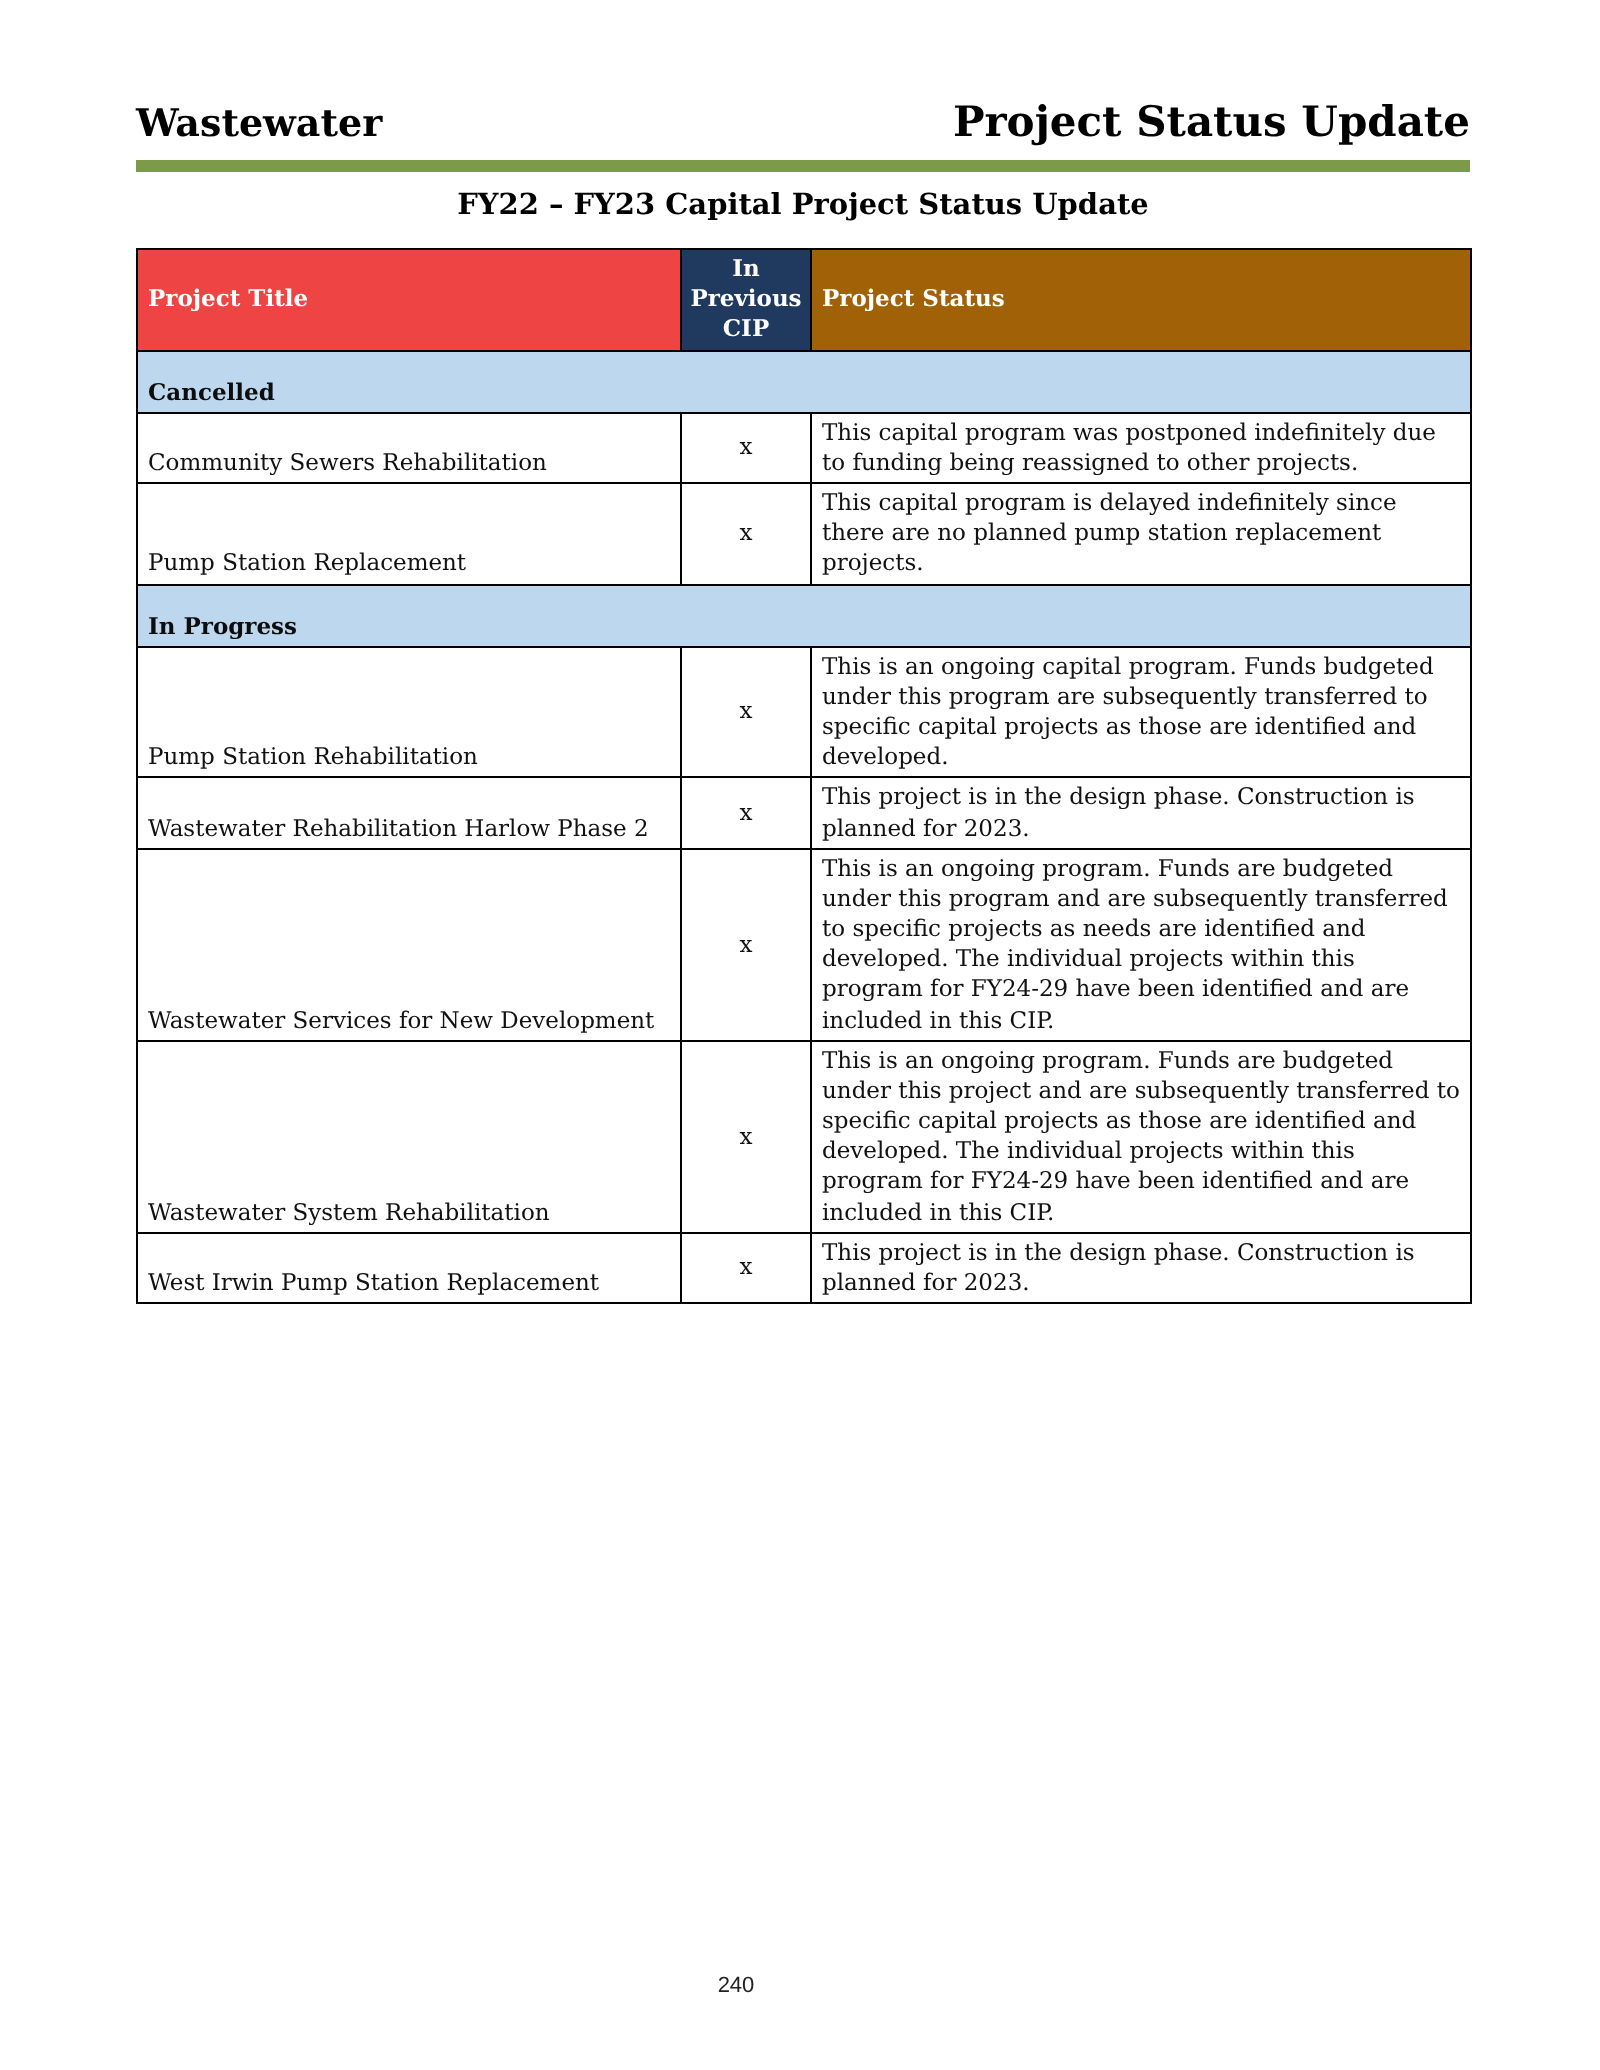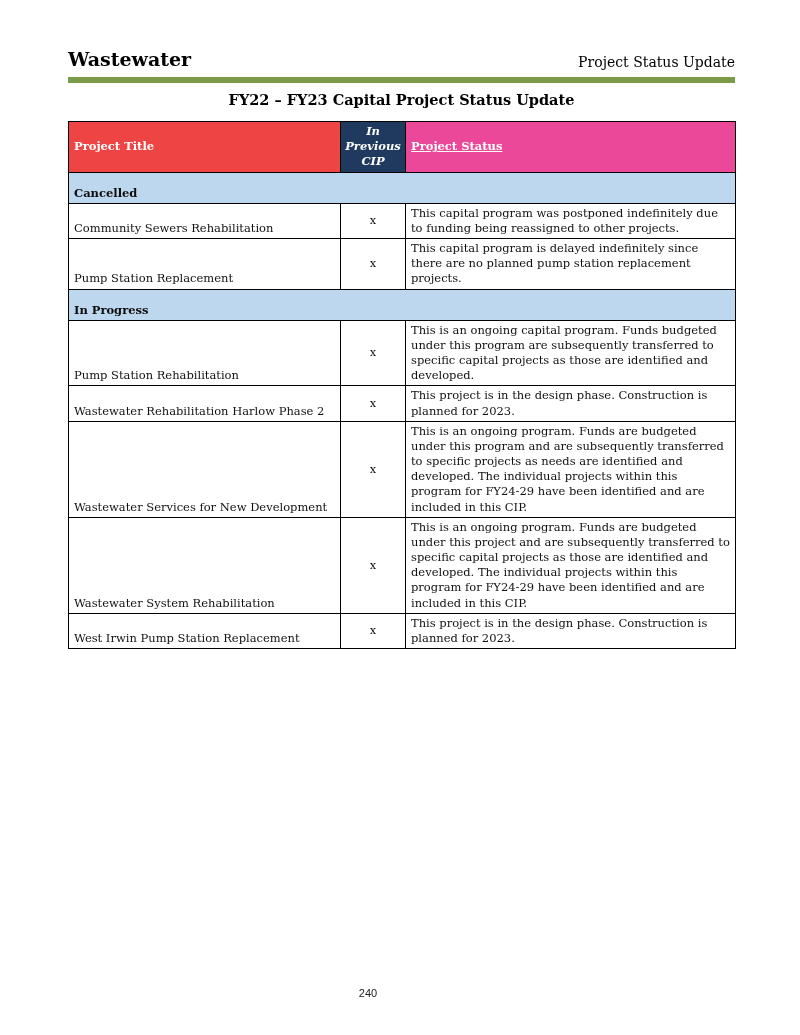--- a/index.html
+++ b/index.html
@@ -26,22 +26,22 @@
     justify-content: space-between;
     align-items: flex-end;
     margin-top: 48px;
   }
   .doc-header .left {
     font-size: 19px;
     font-weight: bold;
     color: #000000;
   }
   .doc-header .right {
-    font-size: 14px;
-    font-weight: normal;
+    font-size: 21px;
+    font-weight: bold;
     color: #000000;
   }
   .green-rule {
     height: 6px;
     margin-top: 7px;
   }
   .table-title {
     text-align: center;
     font-size: 14.5px;
     font-weight: bold;
@@ -120,22 +120,22 @@
 
   <table class="status-table">
     <colgroup>
       <col class="c1">
         <col class="c2">
         <col class="c3">
     </colgroup>
     <thead>
       <tr>
         <th style="background: #ef4444;">Project Title</th>
-        <th class="center" style="background: rgb(31, 58, 94); font-style: italic;">In Previous CIP</th>
-        <th style="background: #ec4899; text-decoration: underline;">Project Status</th>
+        <th class="center" style="background: rgb(31, 58, 94);">In Previous CIP</th>
+        <th style="background: #a16207;">Project Status</th>
       </tr>
     </thead>
     <tbody id="table-body">
     <tr class="section-row">
           <td colspan="3" style="background: rgb(189, 215, 238);">Cancelled</td>
         </tr>
         <tr>
           <td class="proj-title">Community Sewers Rehabilitation</td>
           <td class="cip-mark">x</td>
           <td class="proj-status">This capital program was postponed indefinitely due to funding being reassigned to other projects.</td>

